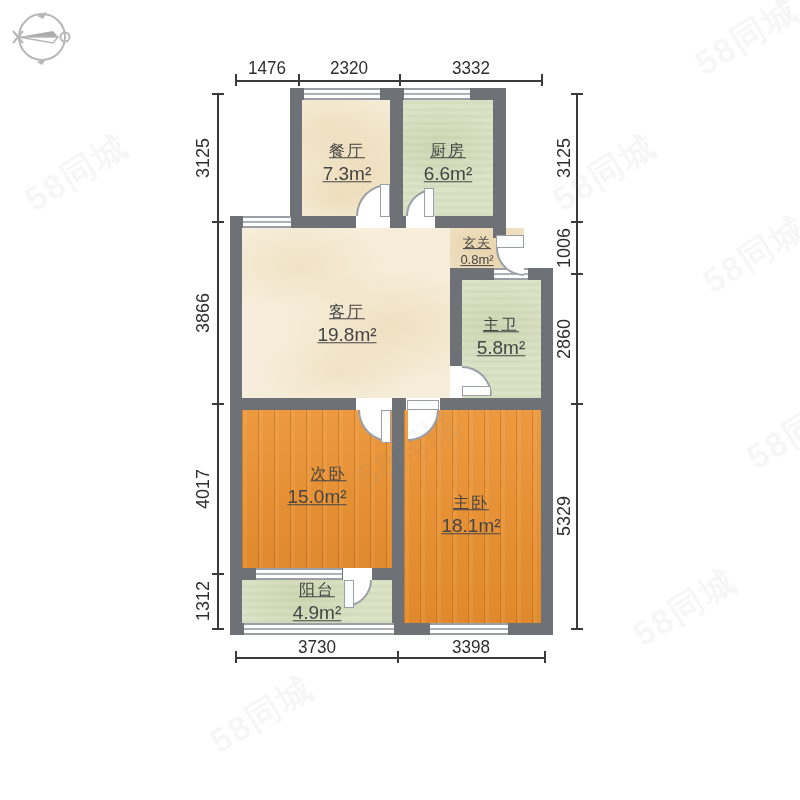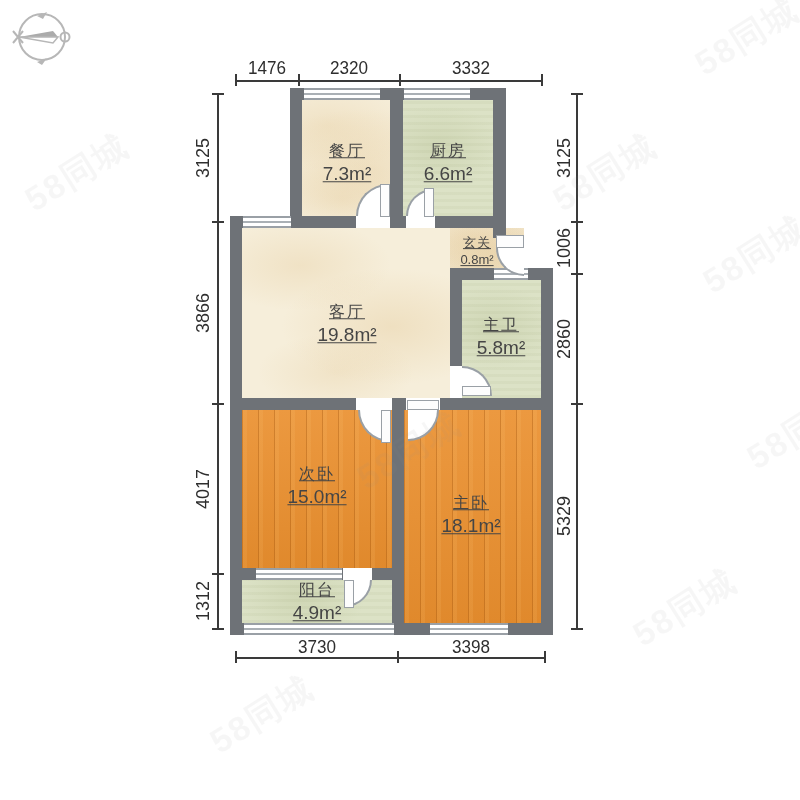--- a/index.html
+++ b/index.html
@@ -135,21 +135,21 @@
     <span class="ar">0.8m²</span>
   </div>
   <div class="room-tag" style="left:347px;top:325px;">
     <span class="nm">客厅</span>
     <span class="ar">19.8m²</span>
   </div>
   <div class="room-tag" style="left:501px;top:338px;">
     <span class="nm">主卫</span>
     <span class="ar">5.8m²</span>
   </div>
-  <div class="room-tag" style="left:317px;top:487px;">
+  <div class="room-tag" style="left:317px;top:487px;text-align:right;">
     <span class="nm">次卧</span>
     <span class="ar">15.0m²</span>
   </div>
   <div class="room-tag" style="left:471px;top:516px;">
     <span class="nm">主卧</span>
     <span class="ar">18.1m²</span>
   </div>
   <div class="room-tag" style="left:317px;top:603px;">
     <span class="nm">阳台</span>
     <span class="ar">4.9m²</span>

